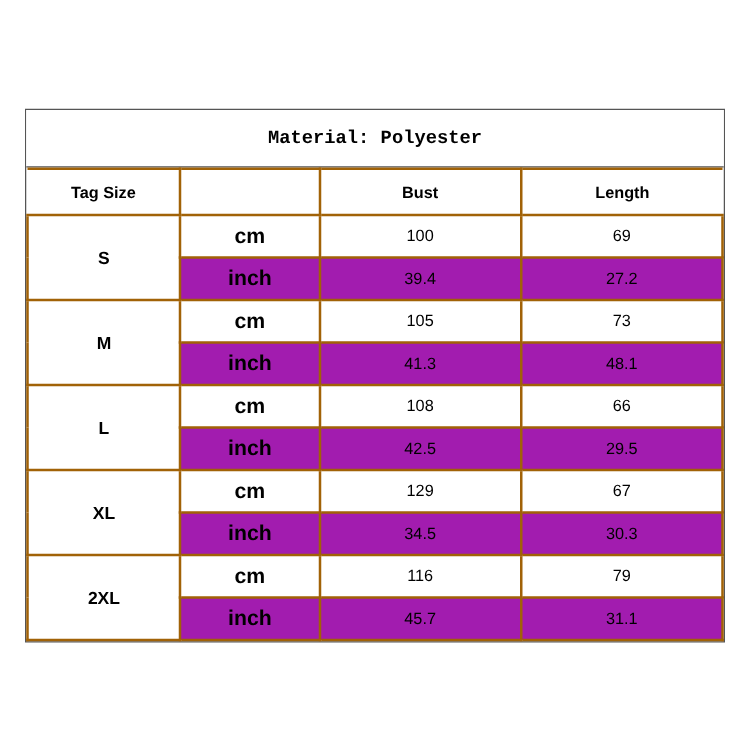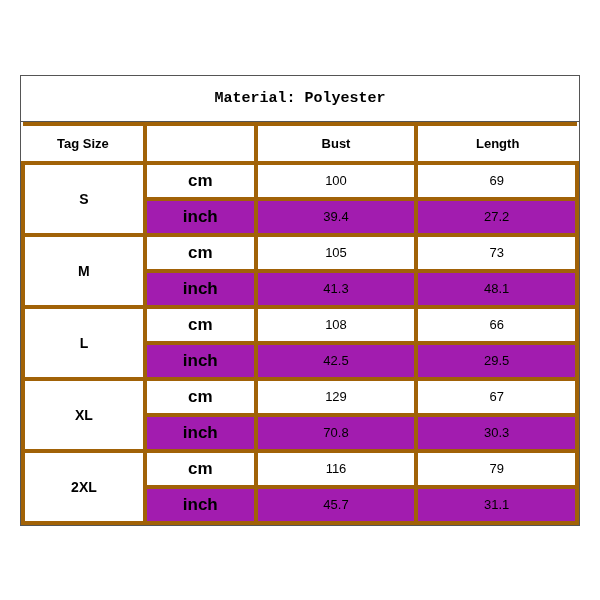--- a/index.html
+++ b/index.html
@@ -32,21 +32,21 @@
       background: #fff;
       font-family: Liberation Mono, monospace;
     }
 
     table {
       width: 100%;
       border-collapse: collapse;
     }
 
     th, td {
-      border: 4px solid #a16207;
+      border: 2px solid #a16207;
       text-align: center;
       font-size: 13px;
       padding: 6px 4px;
     }
 
     thead th {
       font-weight: bold;
       background: #fff;
       padding: 10px 4px;
     }
@@ -143,21 +143,21 @@
       <td>29.5</td>
     </tr>
         <tr class="row-cm border-top-thick">
       <td class="tag-size-cell" rowspan="2">XL</td>
       <td class="unit-cell">cm</td>
       <td>129</td>
       <td>67</td>
     </tr>
         <tr class="row-inch">
       <td class="unit-cell">inch</td>
-      <td>70.8</td>
+      <td>34.5</td>
       <td>30.3</td>
     </tr>
         <tr class="row-cm border-top-thick">
       <td class="tag-size-cell" rowspan="2">2XL</td>
       <td class="unit-cell">cm</td>
       <td>116</td>
       <td>79</td>
     </tr>
         <tr class="row-inch">
       <td class="unit-cell">inch</td>

